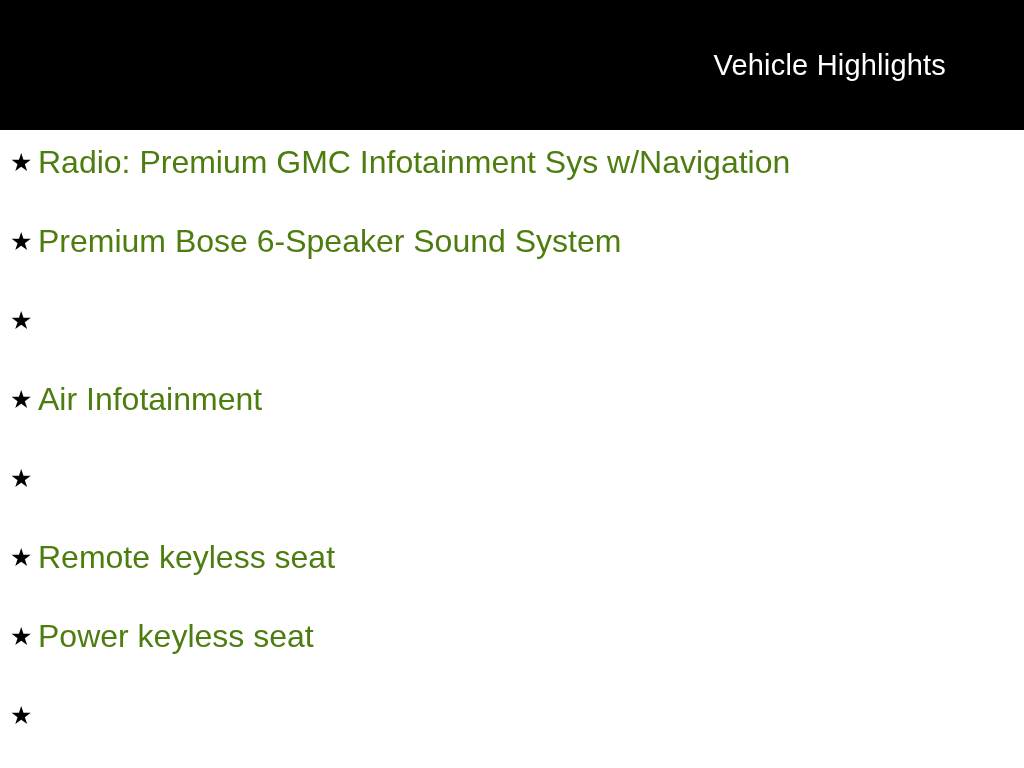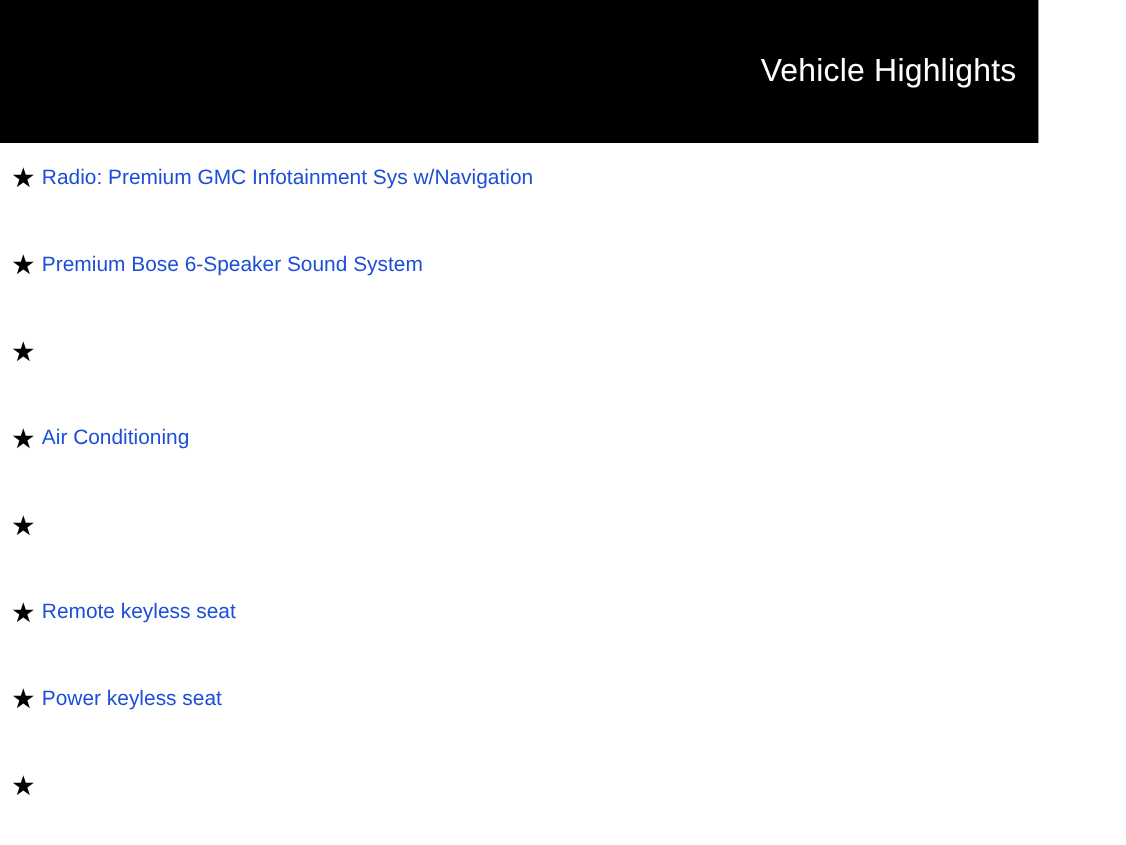--- a/index.html
+++ b/index.html
@@ -13,28 +13,28 @@
   }
 
   .page {
     position: relative;
     width: 1024px;
     height: 768px;
     background: #ffffff;
   }
 
   .header-bar {
-    width: 944px;
+    width: 1024px;
     height: 130px;
     background: #000000;
     display: flex;
     align-items: center;
     justify-content: flex-end;
     box-sizing: border-box;
-    padding-right: 20px;
+    padding-right: 78px;
   }
 
   .header-title {
     color: #ffffff;
     font-size: 29px;
     font-weight: 400;
     letter-spacing: 0.2px;
     line-height: 1;
   }
 
@@ -56,22 +56,22 @@
   .star-icon {
     flex: 0 0 auto;
     width: 28px;
     color: #000000;
     font-size: 25px;
     line-height: 30px;
     text-align: left;
   }
 
   .highlight-label {
-    color: #1d4ed8;
-    font-size: 19px;
+    color: #4d7c0f;
+    font-size: 32px;
     line-height: 30px;
     font-weight: 400;
     white-space: nowrap;
   }
 </style>
 </head>
 <body>
 
 <div class="page">
 
@@ -86,21 +86,21 @@
     </li>
     <li class="highlight-item">
       <span class="star-icon">★</span>
       <span class="highlight-label">Premium Bose 6-Speaker Sound System</span>
     </li>
     <li class="highlight-item">
       <span class="star-icon">★</span>
     </li>
     <li class="highlight-item">
       <span class="star-icon">★</span>
-      <span class="highlight-label">Air Conditioning</span>
+      <span class="highlight-label">Air Infotainment</span>
     </li>
     <li class="highlight-item">
       <span class="star-icon">★</span>
     </li>
     <li class="highlight-item">
       <span class="star-icon">★</span>
       <span class="highlight-label">Remote keyless seat</span>
     </li>
     <li class="highlight-item">
       <span class="star-icon">★</span>

